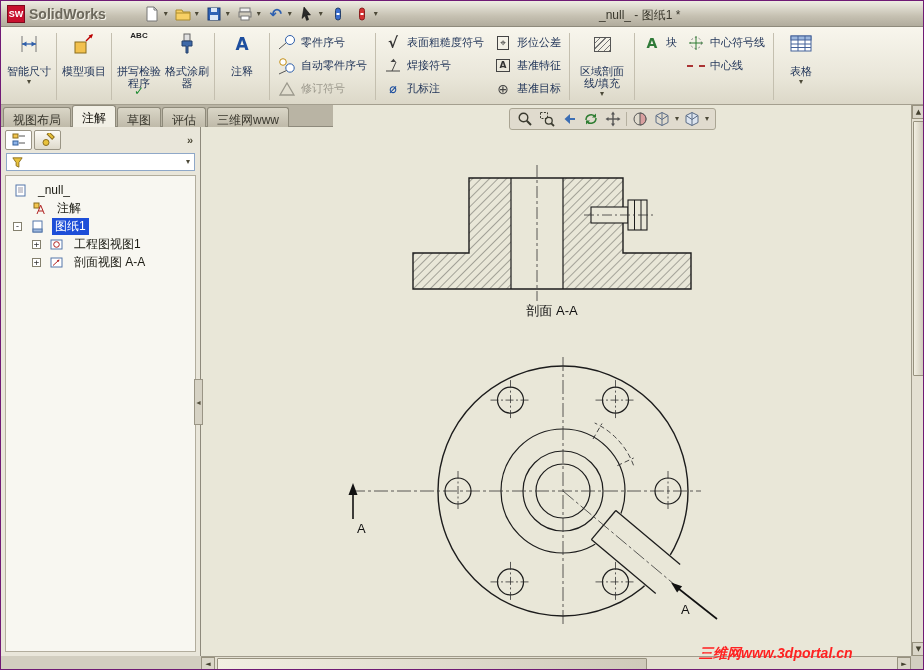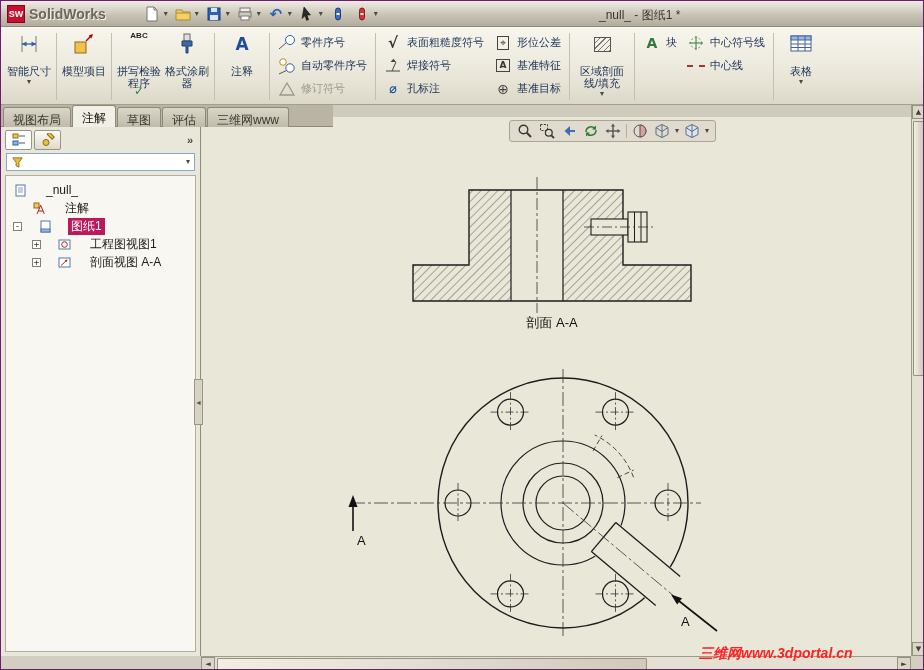--- a/index.html
+++ b/index.html
@@ -67,34 +67,34 @@
   .ptab{width:27px;height:20px;border:1px solid #9a9585;background:linear-gradient(#fdfcf7,#dedacb);
     display:flex;align-items:center;justify-content:center;border-radius:2px;padding:0;}
   .ptab.active{background:#fff;}
   .pchev{margin-left:auto;font-size:11px;color:#4c4938;font-weight:bold;background:none;border:none;padding:0 2px;}
   .pchev::before{content:"»";}
   .filter{margin:1px 5px 2px;height:18px;background:#fff;border:1px solid #8fa8c8;
     display:flex;align-items:center;padding:0 4px;gap:4px;}
   .filter .caret{margin-left:auto;}
   .tree{flex:1;margin:2px 4px 4px;background:#f8f7f1;border:1px solid #b2ad9d;
     padding:5px 2px;font-size:12px;color:#1c1c14;overflow:hidden;}
-  .trow{display:flex;align-items:center;height:18px;gap:16px;padding-left:5px;}
+  .trow{display:flex;align-items:center;height:18px;gap:8px;padding-left:5px;}
   .texp{width:9px;height:9px;border:1px solid #84806e;background:#fff;font-size:9px;line-height:7px;
     text-align:center;color:#333;flex:none;font-family:"DejaVu Sans Mono",monospace;}
   .texp.plus::before{content:"+";}
   .texp.minus::before{content:"-";}
   .ticn{width:14px;height:14px;display:flex;align-items:center;justify-content:center;flex:none;}
   .tlab{padding:0 3px;white-space:nowrap;}
-  .tlab.sel{background:#be185d;color:#fff;}
+  .tlab.sel{background:#1d4ed8;color:#fff;}
   .split-handle{position:absolute;left:193px;top:378px;width:9px;height:46px;background:#d6d2c4;
     border:1px solid #9a9585;z-index:8;display:flex;align-items:center;justify-content:center;
     font-size:7px;color:#55513f;padding:0;}
   .split-handle::before{content:"◄";}
   
-  .viewport{position:absolute;left:200px;top:116px;width:710px;height:551px;background:#e9e7d8;overflow:hidden;}
+  .viewport{position:absolute;left:200px;top:104px;width:710px;height:551px;background:#e9e7d8;overflow:hidden;}
   .vp-toolbar{position:absolute;left:308px;top:3px;height:22px;display:flex;align-items:center;gap:4px;
     padding:2px 6px;background:rgba(222,218,205,.92);border:1px solid #aaa593;border-radius:3px;z-index:3;}
   .vp-btn{width:18px;height:18px;display:flex;align-items:center;justify-content:center;background:none;border:none;padding:0;}
   .vp-sep{width:1px;height:14px;background:#b5b0a0;}
   svg.draw{position:absolute;left:0;top:22px;}
   .watermark{position:absolute;left:698px;top:644px;z-index:30;font-size:14px;font-weight:bold;
     font-style:italic;color:#ff2222;white-space:nowrap;}
   
   .vscroll{position:absolute;left:910px;top:104px;width:14px;height:551px;background:#e4e0d2;border-left:1px solid #a09b8b;z-index:9;}
   .hscroll{position:absolute;left:200px;top:655px;width:710px;height:15px;background:#e4e0d2;border-top:1px solid #a09b8b;z-index:9;}

